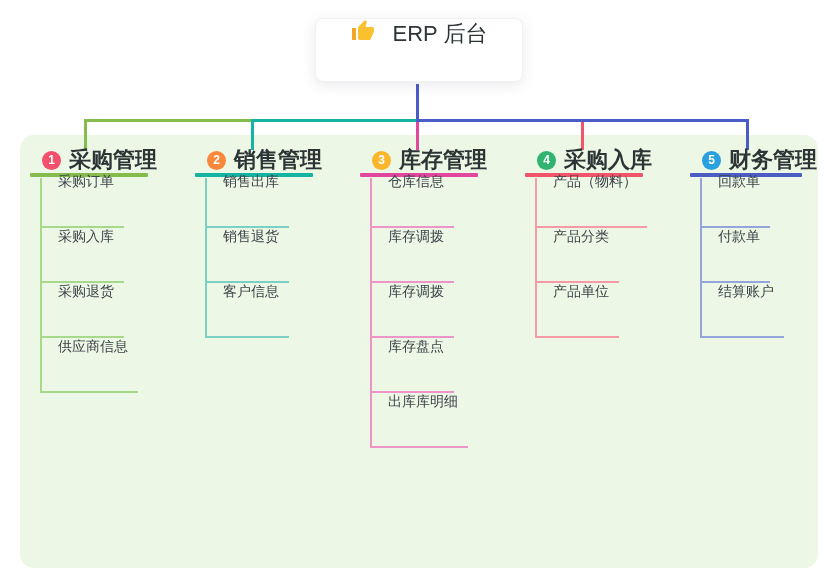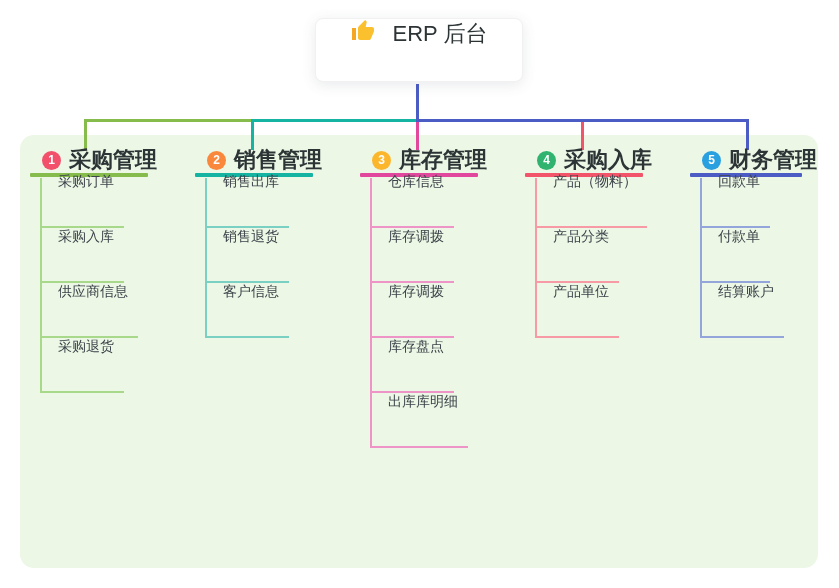--- a/index.html
+++ b/index.html
@@ -103,25 +103,25 @@
     <div class="children">
   <div class="child-row">
     <span class="child-label">采购订单</span>
   </div>
 
   <div class="child-row">
     <span class="child-label">采购入库</span>
   </div>
 
   <div class="child-row">
+    <span class="child-label">采购退货</span>
+  </div>
+
+  <div class="child-row">
     <span class="child-label">供应商信息</span>
-  </div>
-
-  <div class="child-row">
-    <span class="child-label">采购退货</span>
   </div>
 </div>
   </div>
 
   <div class="branch" style="left: 195px; width: 118px; --badge: #f9883c; --accent: #14b3a2; --light: #79d0c3;">
     <div class="branch-header">
       <span class="badge">2</span>
       <span class="branch-label">销售管理</span>
     </div>
     <div class="branch-underline"></div>

